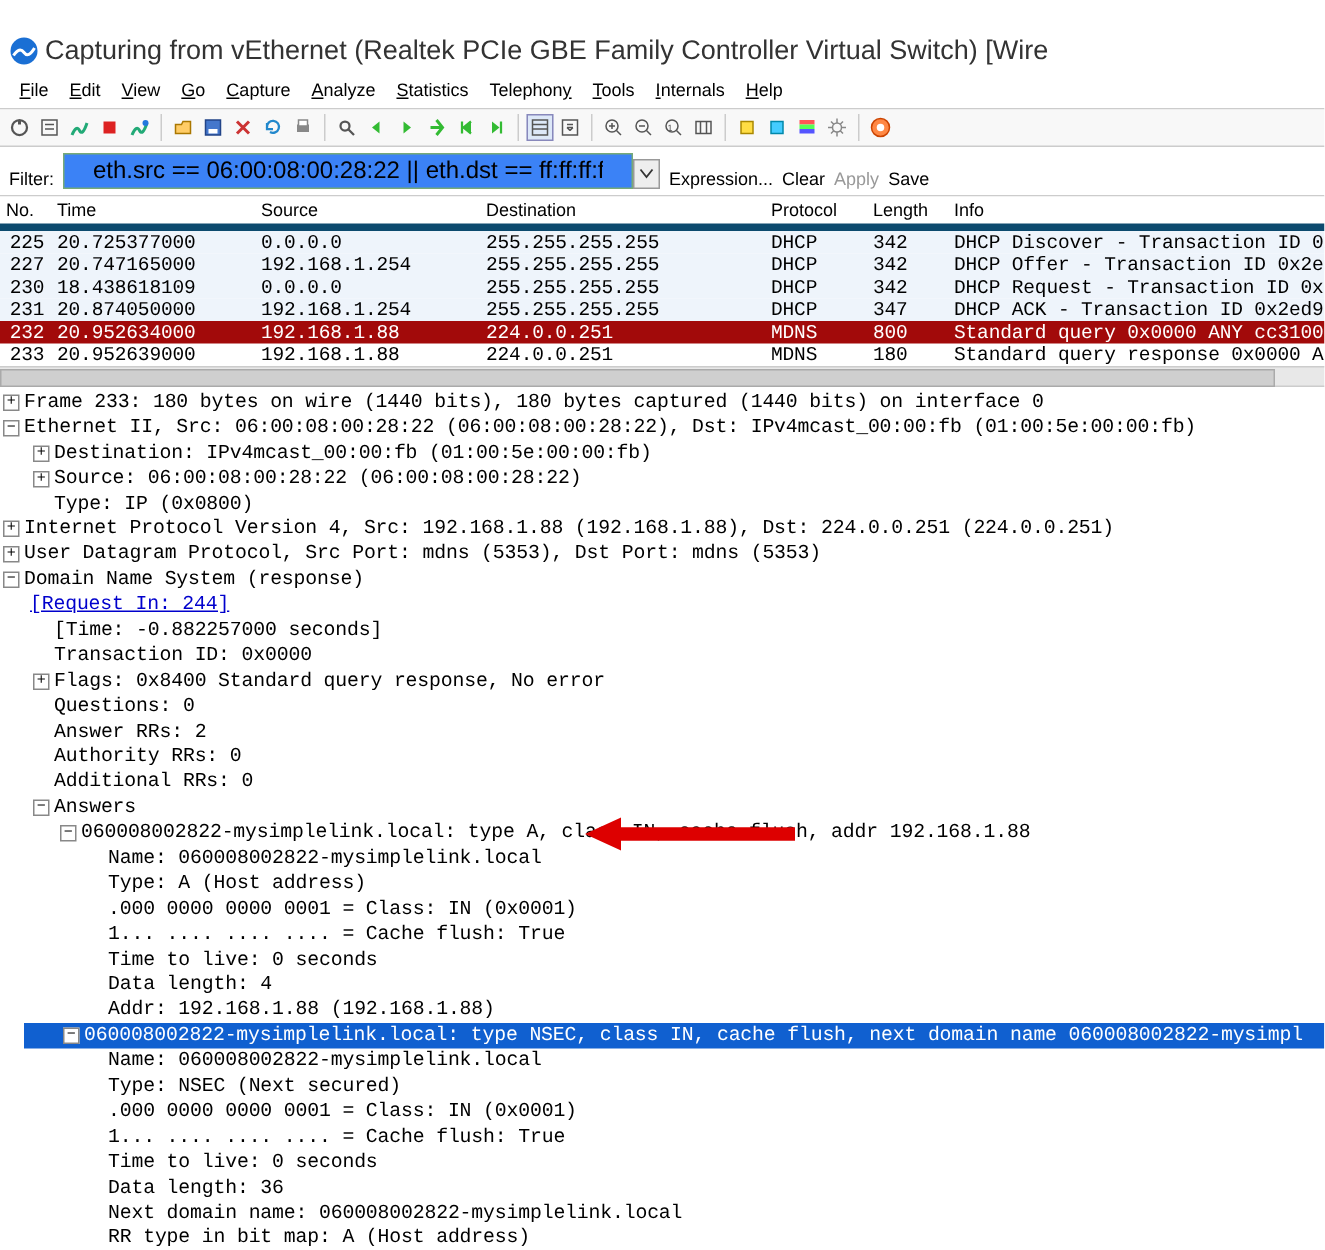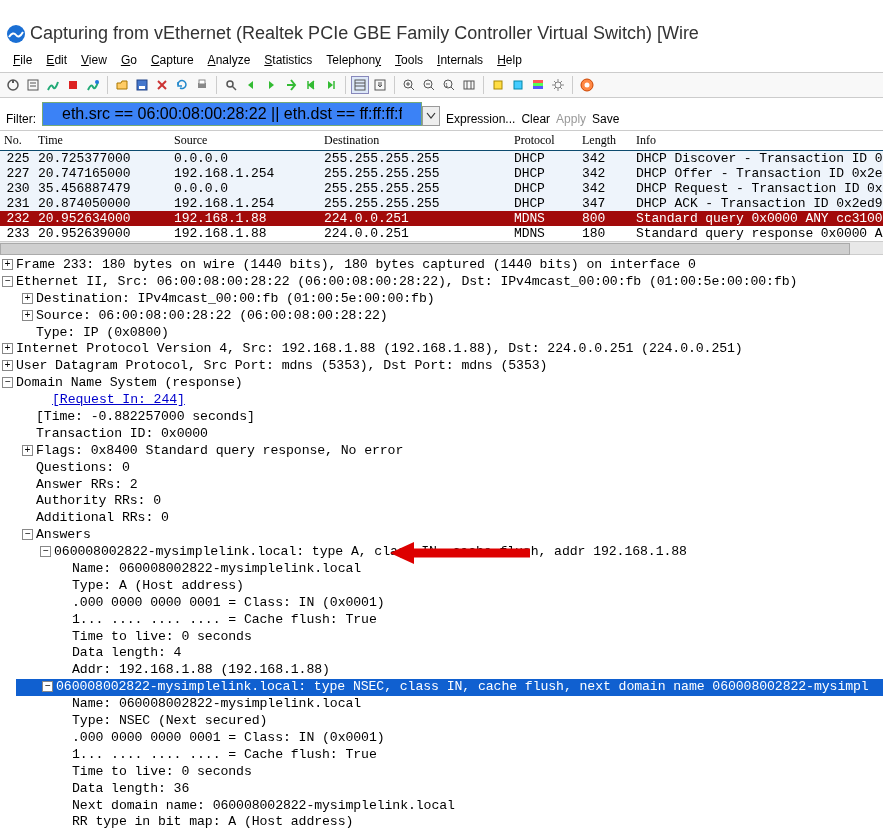--- a/index.html
+++ b/index.html
@@ -13,21 +13,21 @@
 .toolbar { display: flex; align-items: center; padding: 3px 4px; border-bottom: 1px solid #ccc; gap: 2px; background: #f8f8f8; }
 .tb-sep { width: 1px; height: 18px; background: #ccc; margin: 0 3px; }
 .tb-btn { width: 18px; height: 18px; display: flex; align-items: center; justify-content: center; border: 1px solid transparent; }
 .tb-btn.active { border: 1px solid #88b; background: #dde8f8; }
 .filterbar { display: flex; align-items: flex-end; padding: 4px 6px; gap: 6px; border-bottom: 1px solid #ccc; }
 .filter-label { font-size: 12px; }
 .filter-input { flex: 0 0 380px; background: #3b82f6; border: 1px solid #7a7; padding: 2px 19px; font-size: 16px; }
 .filter-dd { width: 18px; height: 20px; border: 1px solid #999; background: #eee; display:flex; align-items:center; justify-content:center; margin-left:-6px;}
 .filter-link { color: #000; cursor: default; }
 .filter-link.disabled { color: #999; }
-.packet-header { display: flex; background: #fff; border-bottom: 1px solid #0c4a6e; font-size: 12px; padding: 2px 0; font-family: Liberation Serif, serif; }
+.packet-header { display: flex; background: #fff; border-bottom: 5px solid #0c4a6e; font-size: 12px; padding: 2px 0; }
 .col-no { width: 38px; padding-left: 4px; }
 .col-time { width: 136px; }
 .col-src { width: 150px; }
 .col-dst { width: 190px; }
 .col-proto { width: 68px; }
 .col-len { width: 54px; }
 .col-info { flex: 1; white-space: nowrap; overflow: hidden; }
 .packet-row { display: flex; font-family: "Consolas","Courier New",monospace; font-size: 13px; padding: 0; white-space: nowrap; letter-spacing: -0.1px; }
 .packet-row .col-no { text-align: center; padding-right: 6px; }
 .pr-light { background: #eef4fb; }
@@ -277,21 +277,21 @@
       <span class="col-no">227</span>
       <span class="col-time">20.747165000</span>
       <span class="col-src">192.168.1.254</span>
       <span class="col-dst">255.255.255.255</span>
       <span class="col-proto">DHCP</span>
       <span class="col-len">342</span>
       <span class="col-info">DHCP Offer    - Transaction ID 0x2ed9</span>
     </div>
     <div class="packet-row pr-light">
       <span class="col-no">230</span>
-      <span class="col-time">35.456887479</span>
+      <span class="col-time">18.438618109</span>
       <span class="col-src">0.0.0.0</span>
       <span class="col-dst">255.255.255.255</span>
       <span class="col-proto">DHCP</span>
       <span class="col-len">342</span>
       <span class="col-info">DHCP Request  - Transaction ID 0x2ed9</span>
     </div>
     <div class="packet-row pr-light">
       <span class="col-no">231</span>
       <span class="col-time">20.874050000</span>
       <span class="col-src">192.168.1.254</span>
@@ -326,21 +326,21 @@
 
 <div class="detail-pane">
   <span class="dl"><span class="tree-toggle">+</span><span>Frame 233: 180 bytes on wire (1440 bits), 180 bytes captured (1440 bits) on interface 0</span></span>
   <span class="dl"><span class="tree-toggle">−</span><span>Ethernet II, Src: 06:00:08:00:28:22 (06:00:08:00:28:22), Dst: IPv4mcast_00:00:fb (01:00:5e:00:00:fb)</span></span>
   <span class="dl ind1"><span class="tree-toggle">+</span><span>Destination: IPv4mcast_00:00:fb (01:00:5e:00:00:fb)</span></span>
   <span class="dl ind1"><span class="tree-toggle">+</span><span>Source: 06:00:08:00:28:22 (06:00:08:00:28:22)</span></span>
   <span class="dl" style="padding-left:36px"><span>Type: IP (0x0800)</span></span>
   <span class="dl"><span class="tree-toggle">+</span><span>Internet Protocol Version 4, Src: 192.168.1.88 (192.168.1.88), Dst: 224.0.0.251 (224.0.0.251)</span></span>
   <span class="dl"><span class="tree-toggle">+</span><span>User Datagram Protocol, Src Port: mdns (5353), Dst Port: mdns (5353)</span></span>
   <span class="dl"><span class="tree-toggle">−</span><span>Domain Name System (response)</span></span>
-  <span class="dl" style="padding-left:52px"><span class="link">[Request In: 244]</span></span>
+  <span class="dl" style="padding-left:20px"><span class="link">[Request In: 244]</span></span>
   <span class="dl" style="padding-left:36px"><span>[Time: -0.882257000 seconds]</span></span>
   <span class="dl" style="padding-left:36px"><span>Transaction ID: 0x0000</span></span>
   <span class="dl ind1"><span class="tree-toggle">+</span><span>Flags: 0x8400 Standard query response, No error</span></span>
   <span class="dl" style="padding-left:36px"><span>Questions: 0</span></span>
   <span class="dl" style="padding-left:36px"><span>Answer RRs: 2</span></span>
   <span class="dl" style="padding-left:36px"><span>Authority RRs: 0</span></span>
   <span class="dl" style="padding-left:36px"><span>Additional RRs: 0</span></span>
   <span class="dl ind1"><span class="tree-toggle">−</span><span>Answers</span></span>
   <span class="dl ind2"><span class="tree-toggle">−</span><span>060008002822-mysimplelink.local: type A, class IN, cache flush, addr 192.168.1.88</span></span>
   <span class="dl" style="padding-left:72px"><span>Name: 060008002822-mysimplelink.local</span></span>

